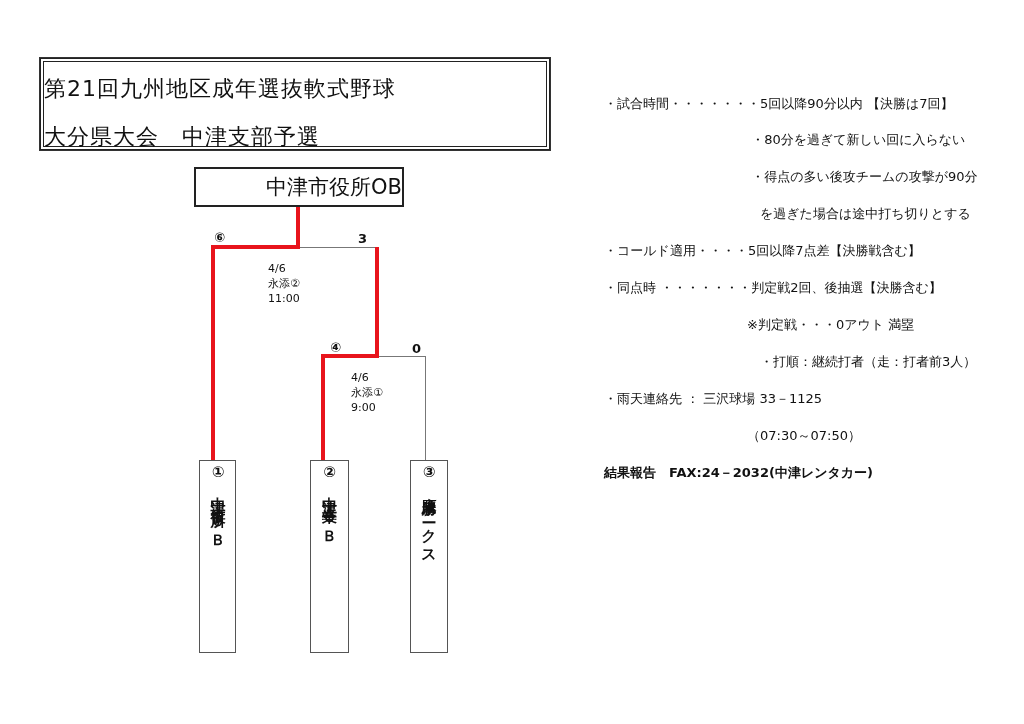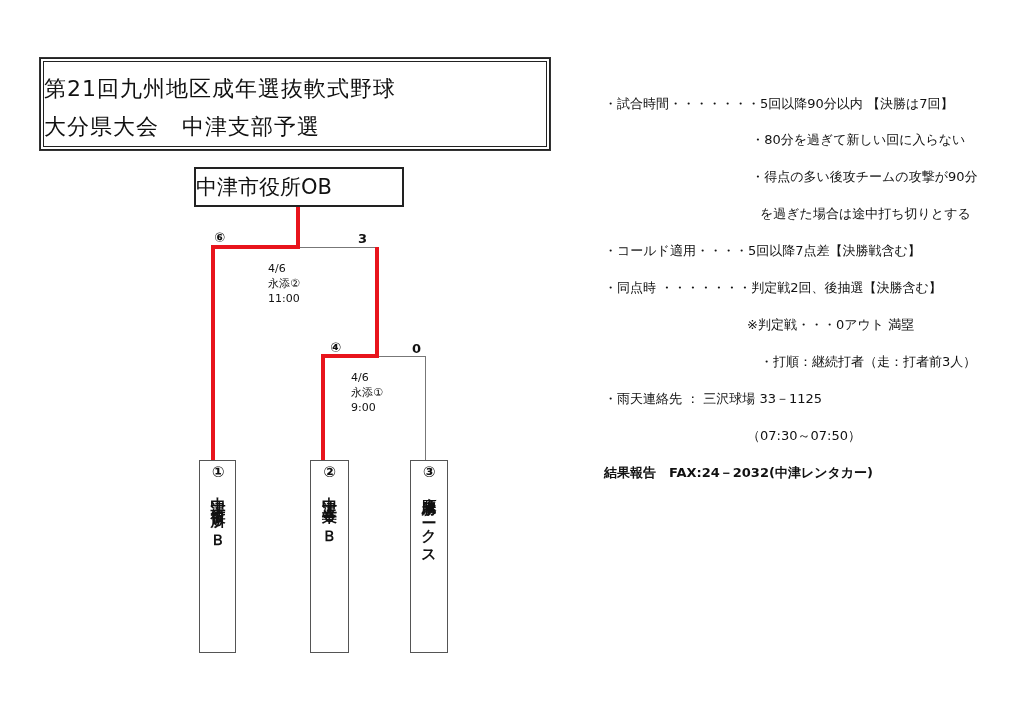--- a/index.html
+++ b/index.html
@@ -1,22 +1,22 @@
 <!DOCTYPE html>
 <html><head>
 <meta charset="utf-8">
 <style>
   html, body { margin:0; padding:0; background:#fff; }
   body { width:1024px; height:724px; position:relative; overflow:hidden; font-family:"DejaVu Sans", sans-serif; color:#111; }
   .abs { position:absolute; }
   #title-box { left:40px; top:58px; width:510px; height:92px; border:3px double #222; outline:1px solid #333; box-sizing:border-box; border-width:4px; }
   #title-box .line { position:absolute; left:0; width:100%; font-size:22px; letter-spacing:1px; }
   #title-line1 { top:12px; }
-  #title-line2 { top:50px; }
-  #winner-box { left:194px; top:167px; width:210px; height:40px; border:2px solid #222; box-sizing:border-box; text-align:left; font-size:21px; line-height:36px; }
+  #title-line2 { top:60px; }
+  #winner-box { left:194px; top:167px; width:210px; height:40px; border:2px solid #222; box-sizing:border-box; text-align:right; font-size:21px; line-height:36px; }
   .line-red { position:absolute; background:#e8141c; }
   .line-grey { position:absolute; background:#777; }
   .score { position:absolute; font-size:13px; font-weight:bold; }
   .match-info { position:absolute; text-align:left; font-size:11px; line-height:15px; width:60px; }
   .team-box { position:absolute; top:460px; height:193px; border:1px solid #555; box-sizing:border-box; background:#fff; }
   .team-text { writing-mode:vertical-rl; text-orientation:upright; font-size:15px; font-weight:bold; margin:2px auto 0; line-height:36px; letter-spacing:4px; }
   .notes { left:604px; top:73px; font-size:13px; line-height:12.3px; white-space:pre; }
   .notes .bold { font-weight:bold; }
 </style>
 </head>

